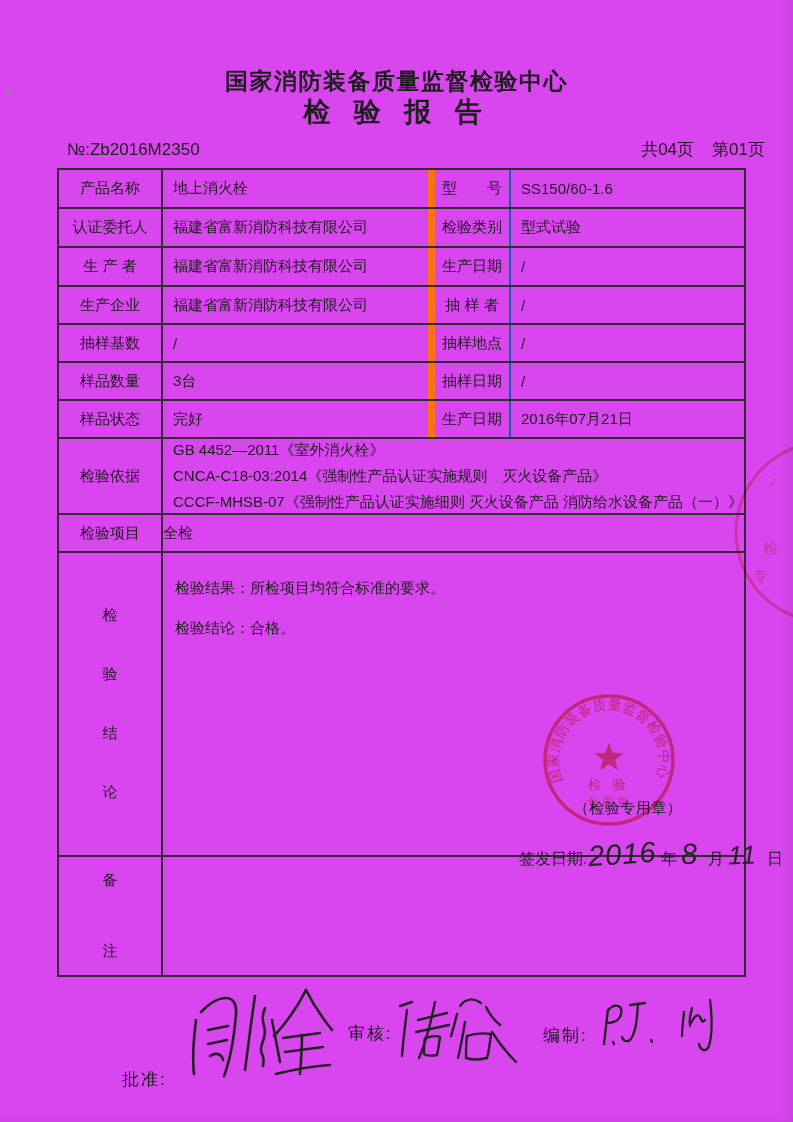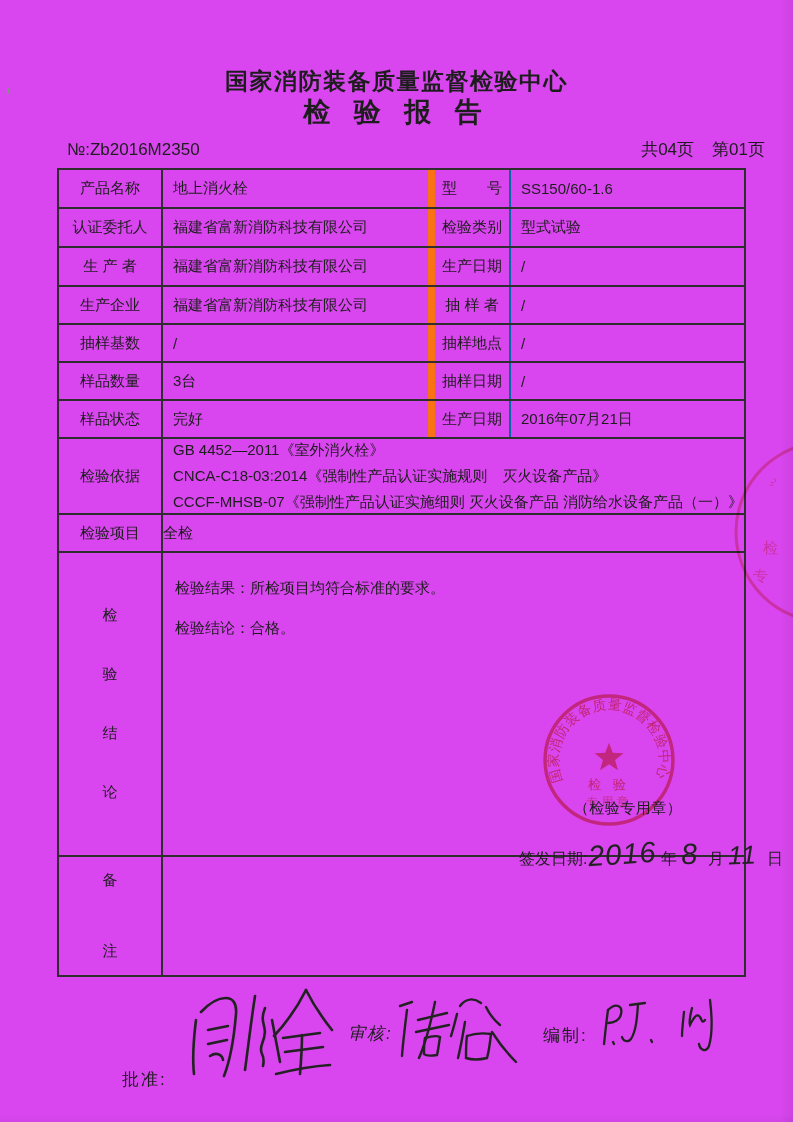--- a/index.html
+++ b/index.html
@@ -49,21 +49,21 @@
   .hw{font-size:29px;font-style:italic;font-weight:500;display:inline-block;
     transform:rotate(-4deg);letter-spacing:1px;margin:0 1px;color:#222;}
   .hw-day{transform:rotate(-2deg);font-size:26px;}
   .suffix{margin:0 3px;}
 
   .edge-stamp{position:absolute;right:0;top:435px;width:70px;height:195px;
     overflow:hidden;opacity:.5;mix-blend-mode:multiply;}
 
   .foot-label{position:absolute;font-size:17px;letter-spacing:2px;}
   .lab-approve{left:122px;top:1068px;}
-  .lab-review{left:348px;top:1022px;font-style:italic;}
+  .lab-review{left:348px;top:1022px;}
   .lab-prepare{left:543px;top:1024px;}
   .sig{position:absolute;}
   .sig1{left:168px;top:980px;}
   .sig2{left:394px;top:990px;}
   .sig3{left:596px;top:992px;}
 </style>
 </head>
 <body>
 
 <div class="page">

